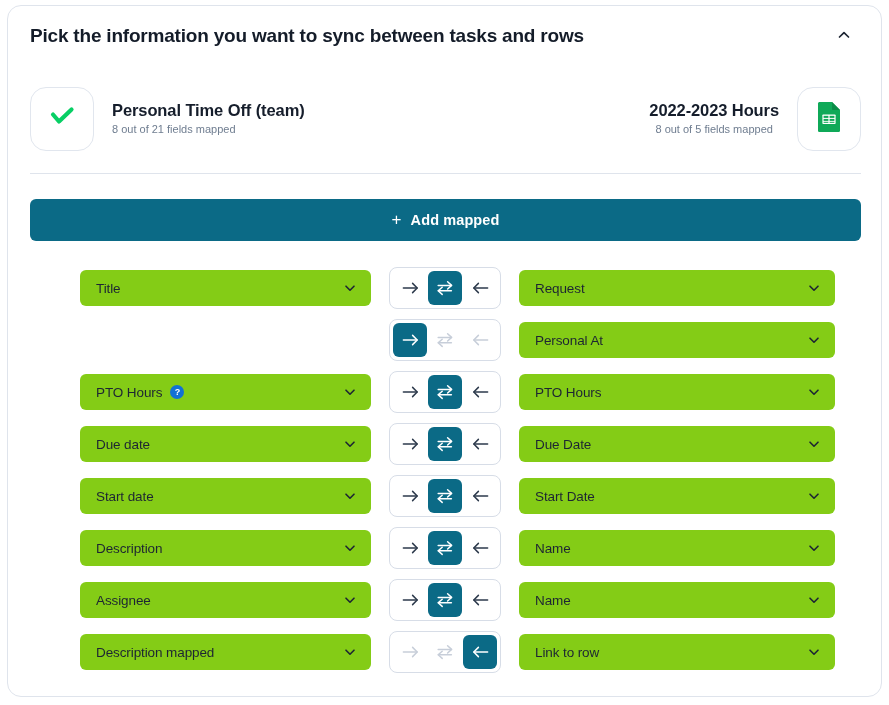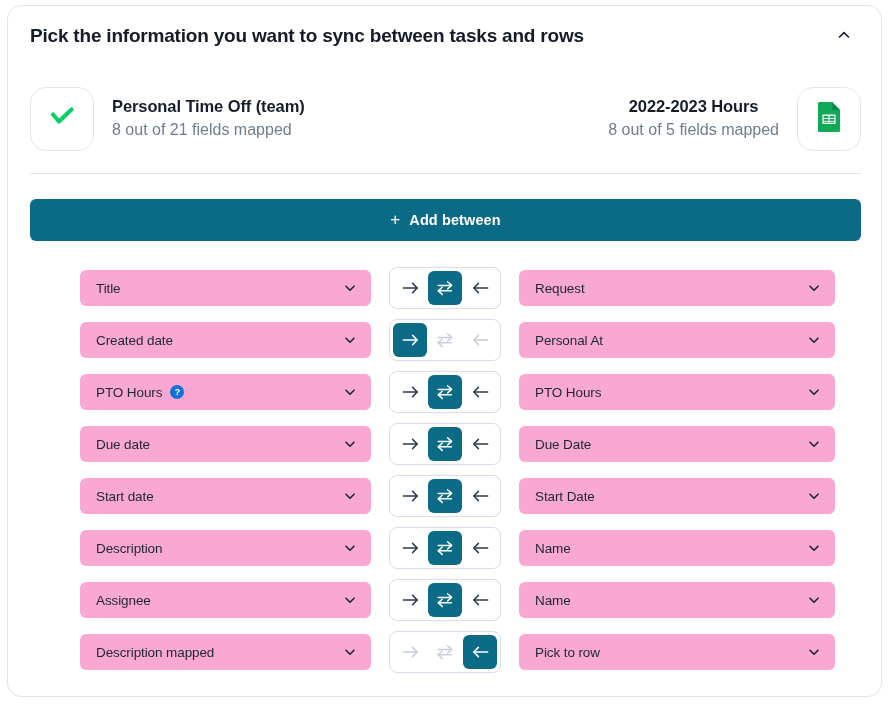--- a/index.html
+++ b/index.html
@@ -81,21 +81,21 @@
   .app-meta.right { margin-left: 0; margin-right: 18px; text-align: center; }
   .app-name {
     font-size: 16.5px;
     font-weight: bold;
     color: #151d2b;
     line-height: 1.35;
     letter-spacing: -0.1px;
     white-space: nowrap;
   }
   .app-sub {
-    font-size: 16px;
+    font-size: 11px;
     color: #6f7d90;
     line-height: 1.6;
     white-space: nowrap;
   }
   .summary-spacer { flex: 1 1 auto; }
 
   .divider {
     position: absolute;
     left: 22px;
     top: 167px;
@@ -144,21 +144,21 @@
     position: relative;
     height: 36px;
     margin-bottom: 16px;
     display: flex;
     align-items: center;
   }
   .map-row:last-child { margin-bottom: 0; }
 
   .field {
     height: 36px;
-    background: #f9a8d4;
+    background: #84cc16;
     border-radius: 6px;
     display: flex;
     align-items: center;
     padding: 0 14px 0 16px;
     cursor: pointer;
     border: none;
     font-family: "Liberation Sans", sans-serif;
   }
   .field-left {
     position: absolute;
@@ -286,21 +286,21 @@
           <rect x="13.6" y="20.8" width="4.8" height="1.0" fill="#0fa958"></rect>
         </svg>
       </span>
     </div>
   </div>
 
   <div class="divider"></div>
 
   <button class="add-mapping">
     <span class="plus">+</span>
-    <span>Add between</span>
+    <span>Add mapped</span>
   </button>
 
   <div class="rows" id="rows">
       <div class="map-row">
         <div class="field field-left">
           <span class="field-label">Title</span>
           <span class="chev">
             <svg width="14" height="14" viewBox="0 0 14 14" fill="none">
               <path d="M3 5.2L7 9.2L11 5.2" stroke="#1d2533" stroke-width="1.6" stroke-linecap="round" stroke-linejoin="round"></path>
             </svg>
@@ -337,28 +337,20 @@
         <div class="field field-right">
           <span class="field-label">Request</span>
           <span class="chev">
             <svg width="14" height="14" viewBox="0 0 14 14" fill="none">
               <path d="M3 5.2L7 9.2L11 5.2" stroke="#1d2533" stroke-width="1.6" stroke-linecap="round" stroke-linejoin="round"></path>
             </svg>
           </span>
         </div>
       </div>
       <div class="map-row">
-        <div class="field field-left">
-          <span class="field-label">Created date</span>
-          <span class="chev">
-            <svg width="14" height="14" viewBox="0 0 14 14" fill="none">
-              <path d="M3 5.2L7 9.2L11 5.2" stroke="#1d2533" stroke-width="1.6" stroke-linecap="round" stroke-linejoin="round"></path>
-            </svg>
-          </span>
-        </div>
         <div class="dir-group">
           <button class="dir-btn active">
             <span>
               <svg width="17" height="14" viewBox="0 0 17 14" fill="none">
                 <path d="M1.4 7H15" stroke="currentColor" stroke-width="1.5" stroke-linecap="round"></path>
                 <path d="M10.6 2.4L15.2 7L10.6 11.6" stroke="currentColor" stroke-width="1.5" stroke-linecap="round" stroke-linejoin="round"></path>
               </svg>
             </span>
           </button>
           <button class="dir-btn disabled">
@@ -651,21 +643,21 @@
           <button class="dir-btn active">
             <span>
               <svg width="17" height="14" viewBox="0 0 17 14" fill="none">
                 <path d="M15.6 7H2" stroke="currentColor" stroke-width="1.5" stroke-linecap="round"></path>
                 <path d="M6.4 2.4L1.8 7L6.4 11.6" stroke="currentColor" stroke-width="1.5" stroke-linecap="round" stroke-linejoin="round"></path>
               </svg>
             </span>
           </button>
         </div>
         <div class="field field-right">
-          <span class="field-label">Pick to row</span>
+          <span class="field-label">Link to row</span>
           <span class="chev">
             <svg width="14" height="14" viewBox="0 0 14 14" fill="none">
               <path d="M3 5.2L7 9.2L11 5.2" stroke="#1d2533" stroke-width="1.6" stroke-linecap="round" stroke-linejoin="round"></path>
             </svg>
           </span>
         </div>
       </div>
     </div>
 
 </div>

